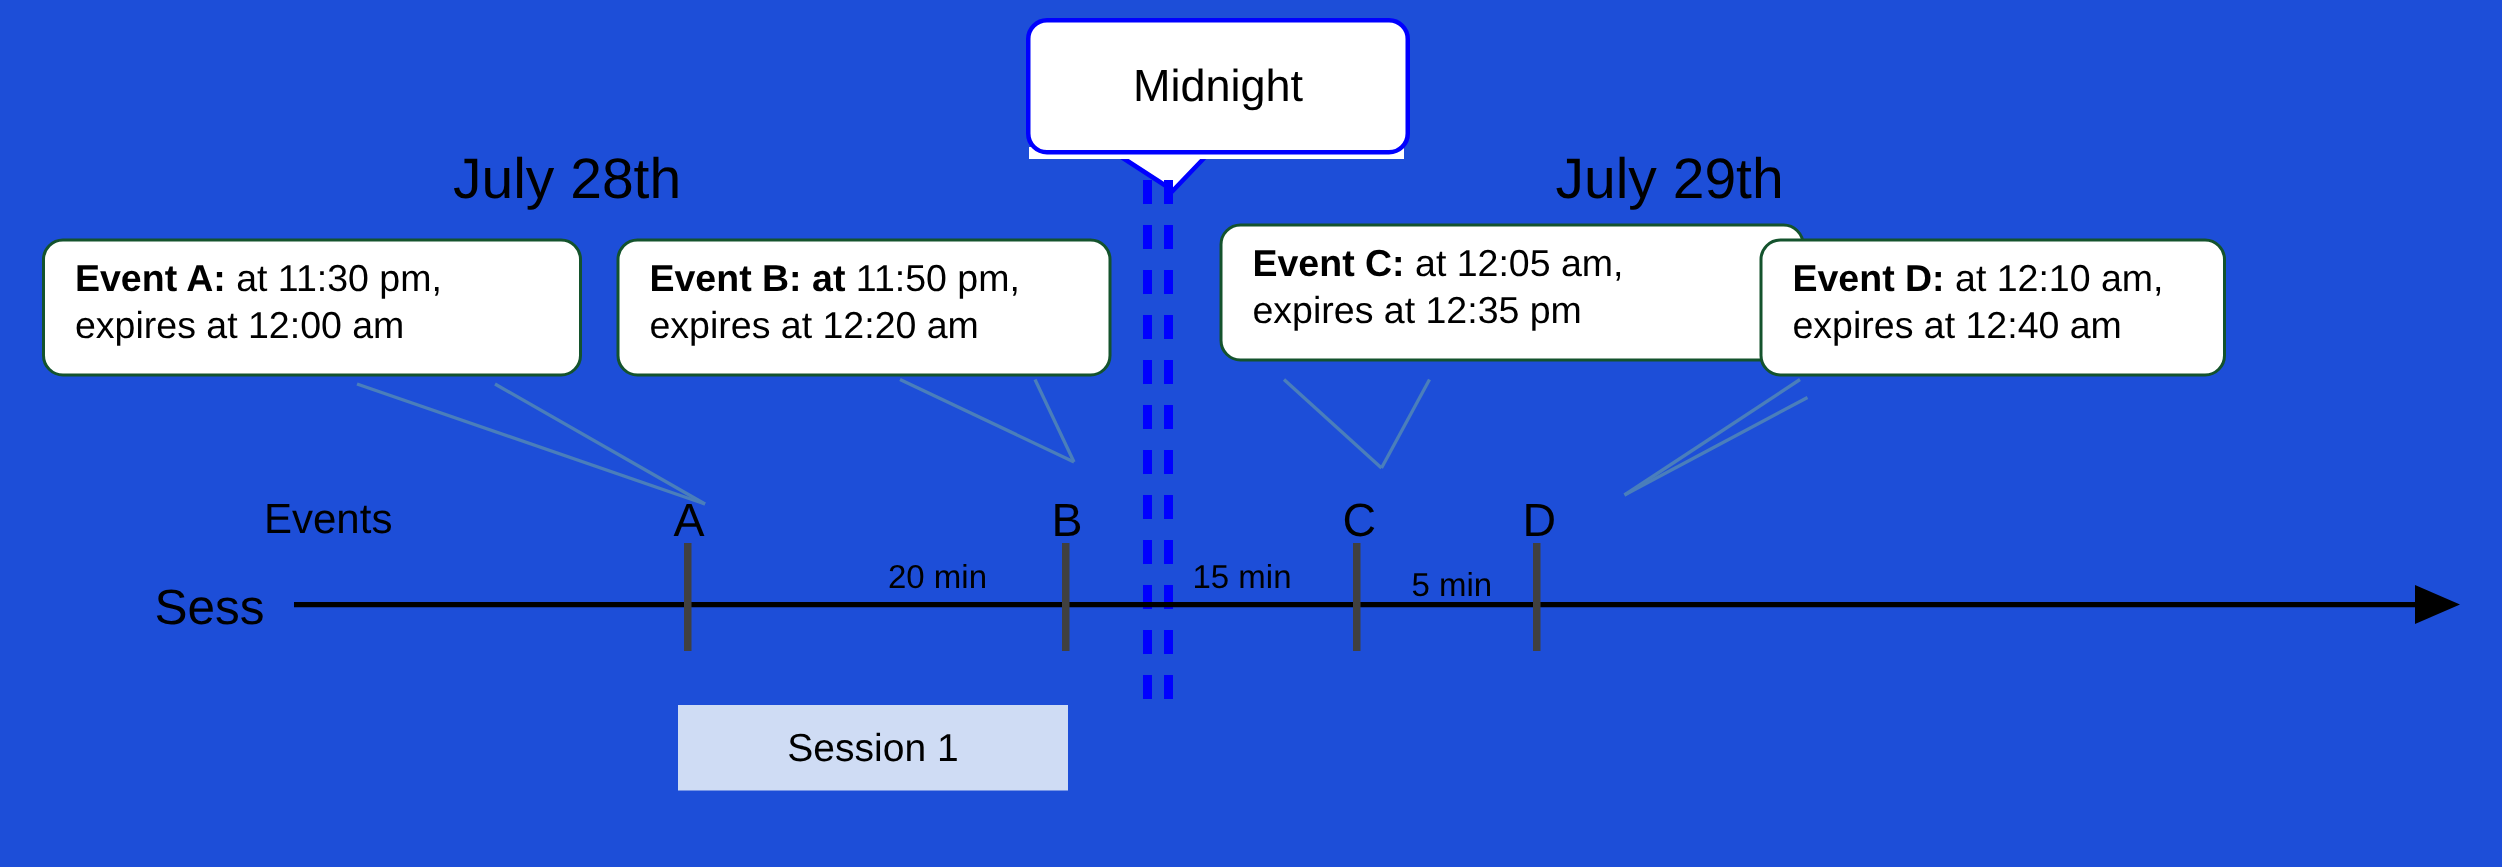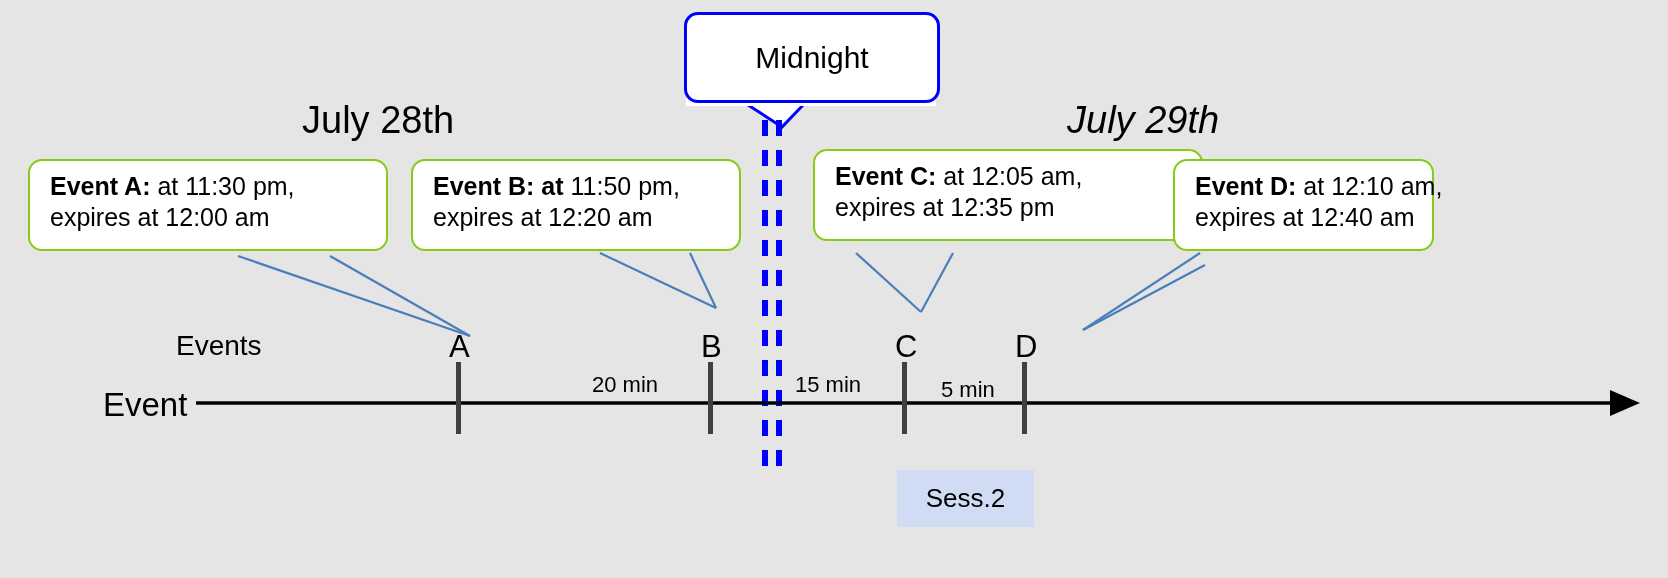--- a/index.html
+++ b/index.html
@@ -9,28 +9,28 @@
   }
   body {
     font-family: "Liberation Sans", sans-serif;
     color: #000000;
   }
   #canvas {
     position: relative;
     width: 1668px;
     height: 578px;
     overflow: hidden;
-    background: #e5e5e5;
+    background: #1d4ed8;
   }
 
   
   .callout {
     position: absolute;
     box-sizing: border-box;
-    border: 2px solid #84cc16;
+    border: 2px solid #14532d;
     border-radius: 14px;
     background: #ffffff;
     font-size: 25px;
     line-height: 1.25;
     color: #000000;
     padding: 10px 14px 10px 20px;
     white-space: nowrap;
   }
   .callout b { font-weight: bold; }
 
@@ -129,21 +129,21 @@
 
     <line x1="196" y1="403" x2="1616" y2="403" stroke="#000000" stroke-width="3.5"></line>
     <polygon points="1610,390 1640,403 1610,416" fill="#000000"></polygon>
   </svg>
 
   <div class="midnight-box" style="left:684px; top:12px; width:256px; height:91px;">
     <span>Midnight</span>
   </div>
 
   <div class="day-label" style="left:302px; top:99px;">July 28th</div>
-  <div class="day-label" style="left:1067px; top:99px;font-style:italic;">July 29th</div>
+  <div class="day-label" style="left:1037px; top:99px;">July 29th</div>
 
   <div class="callout" style="left:28px; top:159px; width:360px; height:92px;">
     <div>
       <b>Event A:</b><span> at 11:30 pm,</span>
     </div>
     <div>expires at 12:00 am</div>
   </div>
 
   <div class="callout" style="left:411px; top:159px; width:330px; height:92px;">
     <div>
@@ -152,41 +152,41 @@
     <div>expires at 12:20 am</div>
   </div>
 
   <div class="callout" style="left:813px; top:149px; width:390px; height:92px;">
     <div>
       <b>Event C:</b><span> at 12:05 am,</span>
     </div>
     <div>expires at 12:35 pm</div>
   </div>
 
-  <div class="callout" style="left:1173px; top:159px; width:261px; height:92px;">
+  <div class="callout" style="left:1173px; top:159px; width:311px; height:92px;">
     <div>
       <b>Event D:</b><span>  at 12:10 am,</span>
     </div>
     <div>expires at 12:40 am</div>
   </div>
 
   <div class="row-label" style="left:176px; top:330px;">Events</div>
-  <div class="row-label big" style="left:103px; top:386px;">Event</div>
+  <div class="row-label big" style="left:103px; top:386px;">Sess</div>
 
   <div class="event-letter" style="left:449px; top:329px;">A</div>
   <div class="event-letter" style="left:701px; top:329px;">B</div>
   <div class="event-letter" style="left:895px; top:329px;">C</div>
   <div class="event-letter" style="left:1015px; top:329px;">D</div>
 
   <div class="tick" style="left:456px; top:362px; height:72px;"></div>
   <div class="tick" style="left:708px; top:362px; height:72px;"></div>
   <div class="tick" style="left:902px; top:362px; height:72px;"></div>
   <div class="tick" style="left:1022px; top:362px; height:72px;"></div>
 
   <div class="gap-label" style="left:592px; top:340px;">20 min</div>
   <div class="gap-label" style="left:795px; top:340px;">15 min</div>
   <div class="gap-label" style="left:941px; top:345px;">5 min</div>
 
-  <div class="session" style="left:897px; top:470px; width:137px; height:57px;">
-    <span>Sess.2</span>
+  <div class="session" style="left:452px; top:470px; width:260px; height:57px;">
+    <span>Session 1</span>
   </div>
 
 </div>
 
 </body></html>

